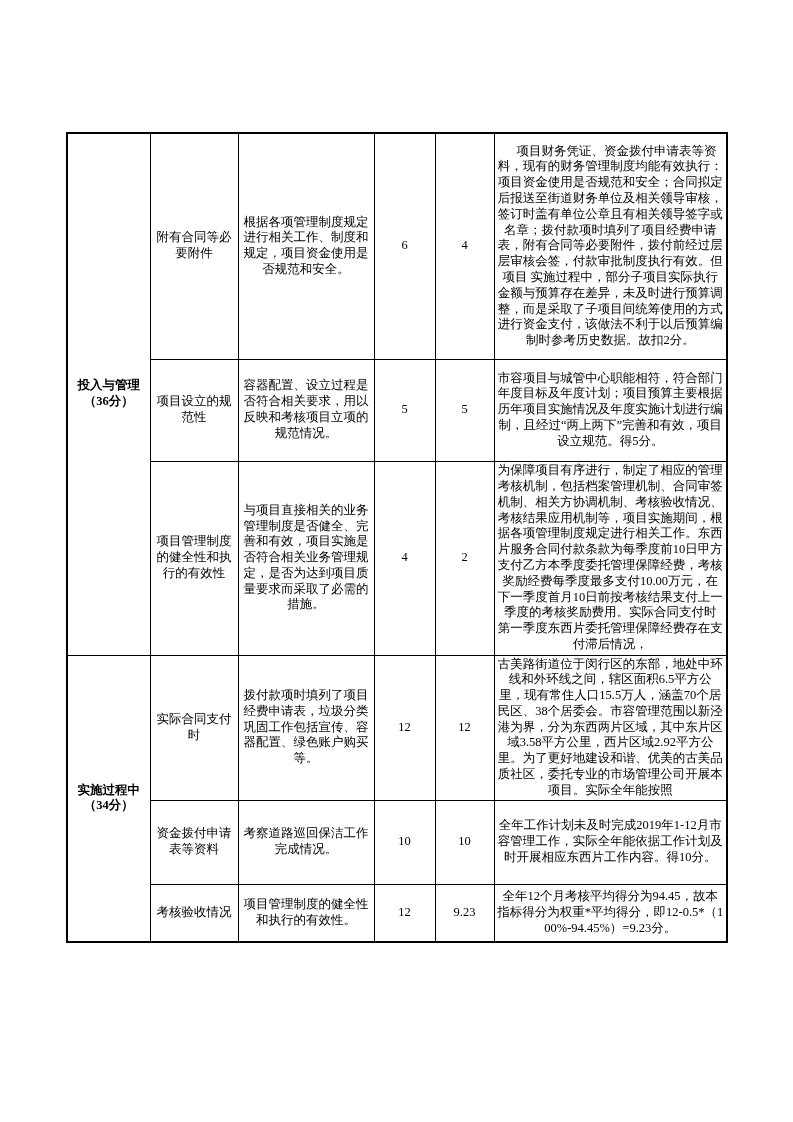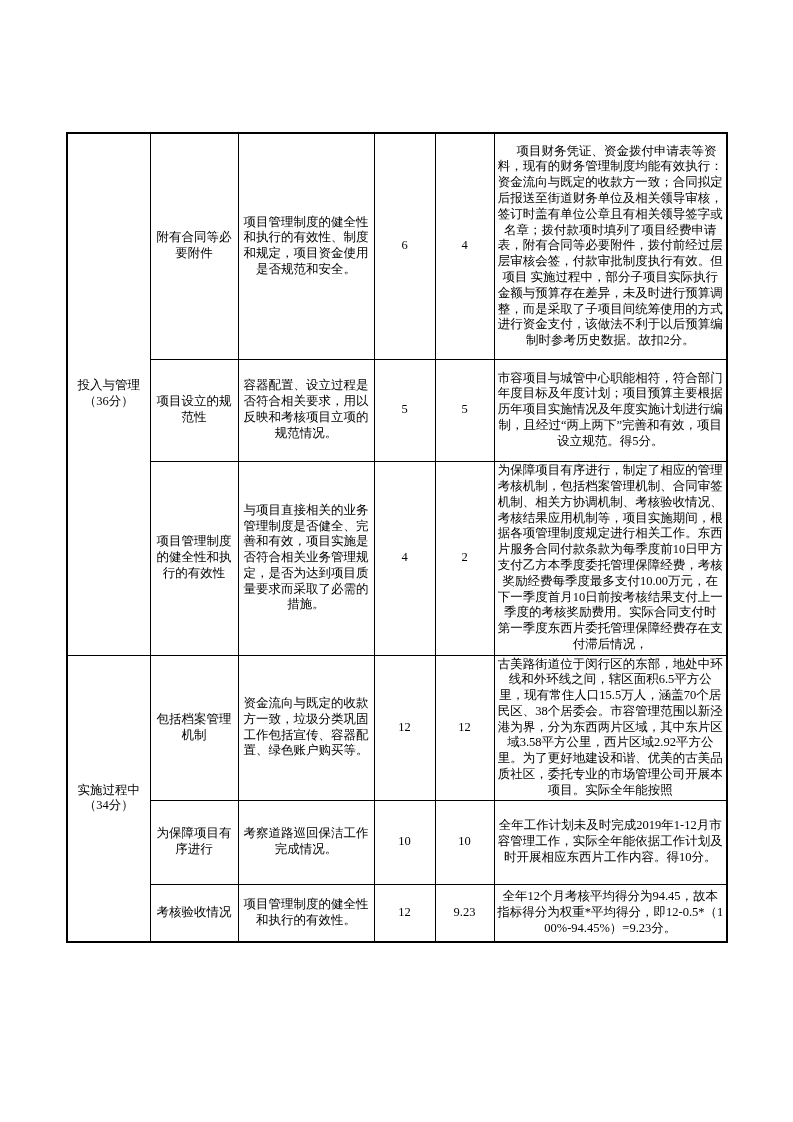--- a/index.html
+++ b/index.html
@@ -15,21 +15,21 @@
     border:2px solid #000;
   }
   table.doc td{
     border:1.5px solid #000;
     text-align:center;vertical-align:middle;
     font-size:12.5px;line-height:15.8px;
     padding:1px 2px;
     word-break:break-all;overflow:hidden;
   }
   td.cat-top{vertical-align:top;padding-top:26px;}
-  .cat-line{display:block;}
+  .cat-line{display:block;font-weight:bold;}
   td.comment{padding:2px 2px;}
 </style>
 </head>
 <body>
 
 <div class="page">
   <table class="doc">
     <colgroup>
       <col style="width:83px">
       <col style="width:88px">
@@ -38,52 +38,52 @@
       <col style="width:59px">
       <col style="width:233px">
     </colgroup>
     <tbody>
       <tr style="height:226px">
         <td rowspan="3" class="cat-top">
           <span class="cat-line">投入与管理</span>
           <span class="cat-line">（36分）</span>
         </td>
         <td>附有合同等必要附件</td>
-        <td>项目管理制度的健全性和执行的有效性、制度和规定，项目资金使用是否规范和安全。</td>
+        <td>根据各项管理制度规定进行相关工作、制度和规定，项目资金使用是否规范和安全。</td>
         <td>6</td>
         <td>4</td>
-        <td class="comment">　项目财务凭证、资金拨付申请表等资料，现有的财务管理制度均能有效执行：资金流向与既定的收款方一致；合同拟定后报送至街道财务单位及相关领导审核，签订时盖有单位公章且有相关领导签字或名章；拨付款项时填列了项目经费申请表，附有合同等必要附件，拨付前经过层层审核会签，付款审批制度执行有效。但项目 实施过程中，部分子项目实际执行金额与预算存在差异，未及时进行预算调整，而是采取了子项目间统筹使用的方式进行资金支付，该做法不利于以后预算编制时参考历史数据。故扣2分。</td>
+        <td class="comment">　项目财务凭证、资金拨付申请表等资料，现有的财务管理制度均能有效执行：项目资金使用是否规范和安全；合同拟定后报送至街道财务单位及相关领导审核，签订时盖有单位公章且有相关领导签字或名章；拨付款项时填列了项目经费申请表，附有合同等必要附件，拨付前经过层层审核会签，付款审批制度执行有效。但项目 实施过程中，部分子项目实际执行金额与预算存在差异，未及时进行预算调整，而是采取了子项目间统筹使用的方式进行资金支付，该做法不利于以后预算编制时参考历史数据。故扣2分。</td>
       </tr>
       <tr style="height:102px">
         <td>项目设立的规范性</td>
         <td>容器配置、设立过程是否符合相关要求，用以反映和考核项目立项的规范情况。</td>
         <td>5</td>
         <td>5</td>
         <td class="comment">市容项目与城管中心职能相符，符合部门年度目标及年度计划；项目预算主要根据历年项目实施情况及年度实施计划进行编制，且经过“两上两下”完善和有效，项目设立规范。得5分。</td>
       </tr>
       <tr style="height:194px">
         <td>项目管理制度的健全性和执行的有效性</td>
         <td>与项目直接相关的业务管理制度是否健全、完善和有效，项目实施是否符合相关业务管理规定，是否为达到项目质量要求而采取了必需的措施。</td>
         <td>4</td>
         <td>2</td>
         <td class="comment">为保障项目有序进行，制定了相应的管理考核机制，包括档案管理机制、合同审签机制、相关方协调机制、考核验收情况、考核结果应用机制等，项目实施期间，根据各项管理制度规定进行相关工作。东西片服务合同付款条款为每季度前10日甲方支付乙方本季度委托管理保障经费，考核奖励经费每季度最多支付10.00万元，在下一季度首月10日前按考核结果支付上一季度的考核奖励费用。实际合同支付时 第一季度东西片委托管理保障经费存在支付滞后情况，</td>
       </tr>
       <tr style="height:145px">
         <td rowspan="3">
           <span class="cat-line">实施过程中</span>
           <span class="cat-line">（34分）</span>
         </td>
-        <td>包括档案管理机制</td>
-        <td>资金流向与既定的收款方一致，垃圾分类巩固工作包括宣传、容器配置、绿色账户购买等。</td>
+        <td>实际合同支付时</td>
+        <td>拨付款项时填列了项目经费申请表，垃圾分类巩固工作包括宣传、容器配置、绿色账户购买等。</td>
         <td>12</td>
         <td>12</td>
         <td class="comment">古美路街道位于闵行区的东部，地处中环线和外环线之间，辖区面积6.5平方公里，现有常住人口15.5万人，涵盖70个居民区、38个居委会。市容管理范围以新泾港为界，分为东西两片区域，其中东片区域3.58平方公里，西片区域2.92平方公里。为了更好地建设和谐、优美的古美品质社区，委托专业的市场管理公司开展本项目。实际全年能按照</td>
       </tr>
       <tr style="height:84px">
-        <td>为保障项目有序进行</td>
+        <td>资金拨付申请表等资料</td>
         <td>考察道路巡回保洁工作完成情况。</td>
         <td>10</td>
         <td>10</td>
         <td class="comment">全年工作计划未及时完成2019年1-12月市容管理工作，实际全年能依据工作计划及时开展相应东西片工作内容。得10分。</td>
       </tr>
       <tr style="height:58px">
         <td>考核验收情况</td>
         <td>项目管理制度的健全性和执行的有效性。</td>
         <td>12</td>
         <td>9.23</td>

